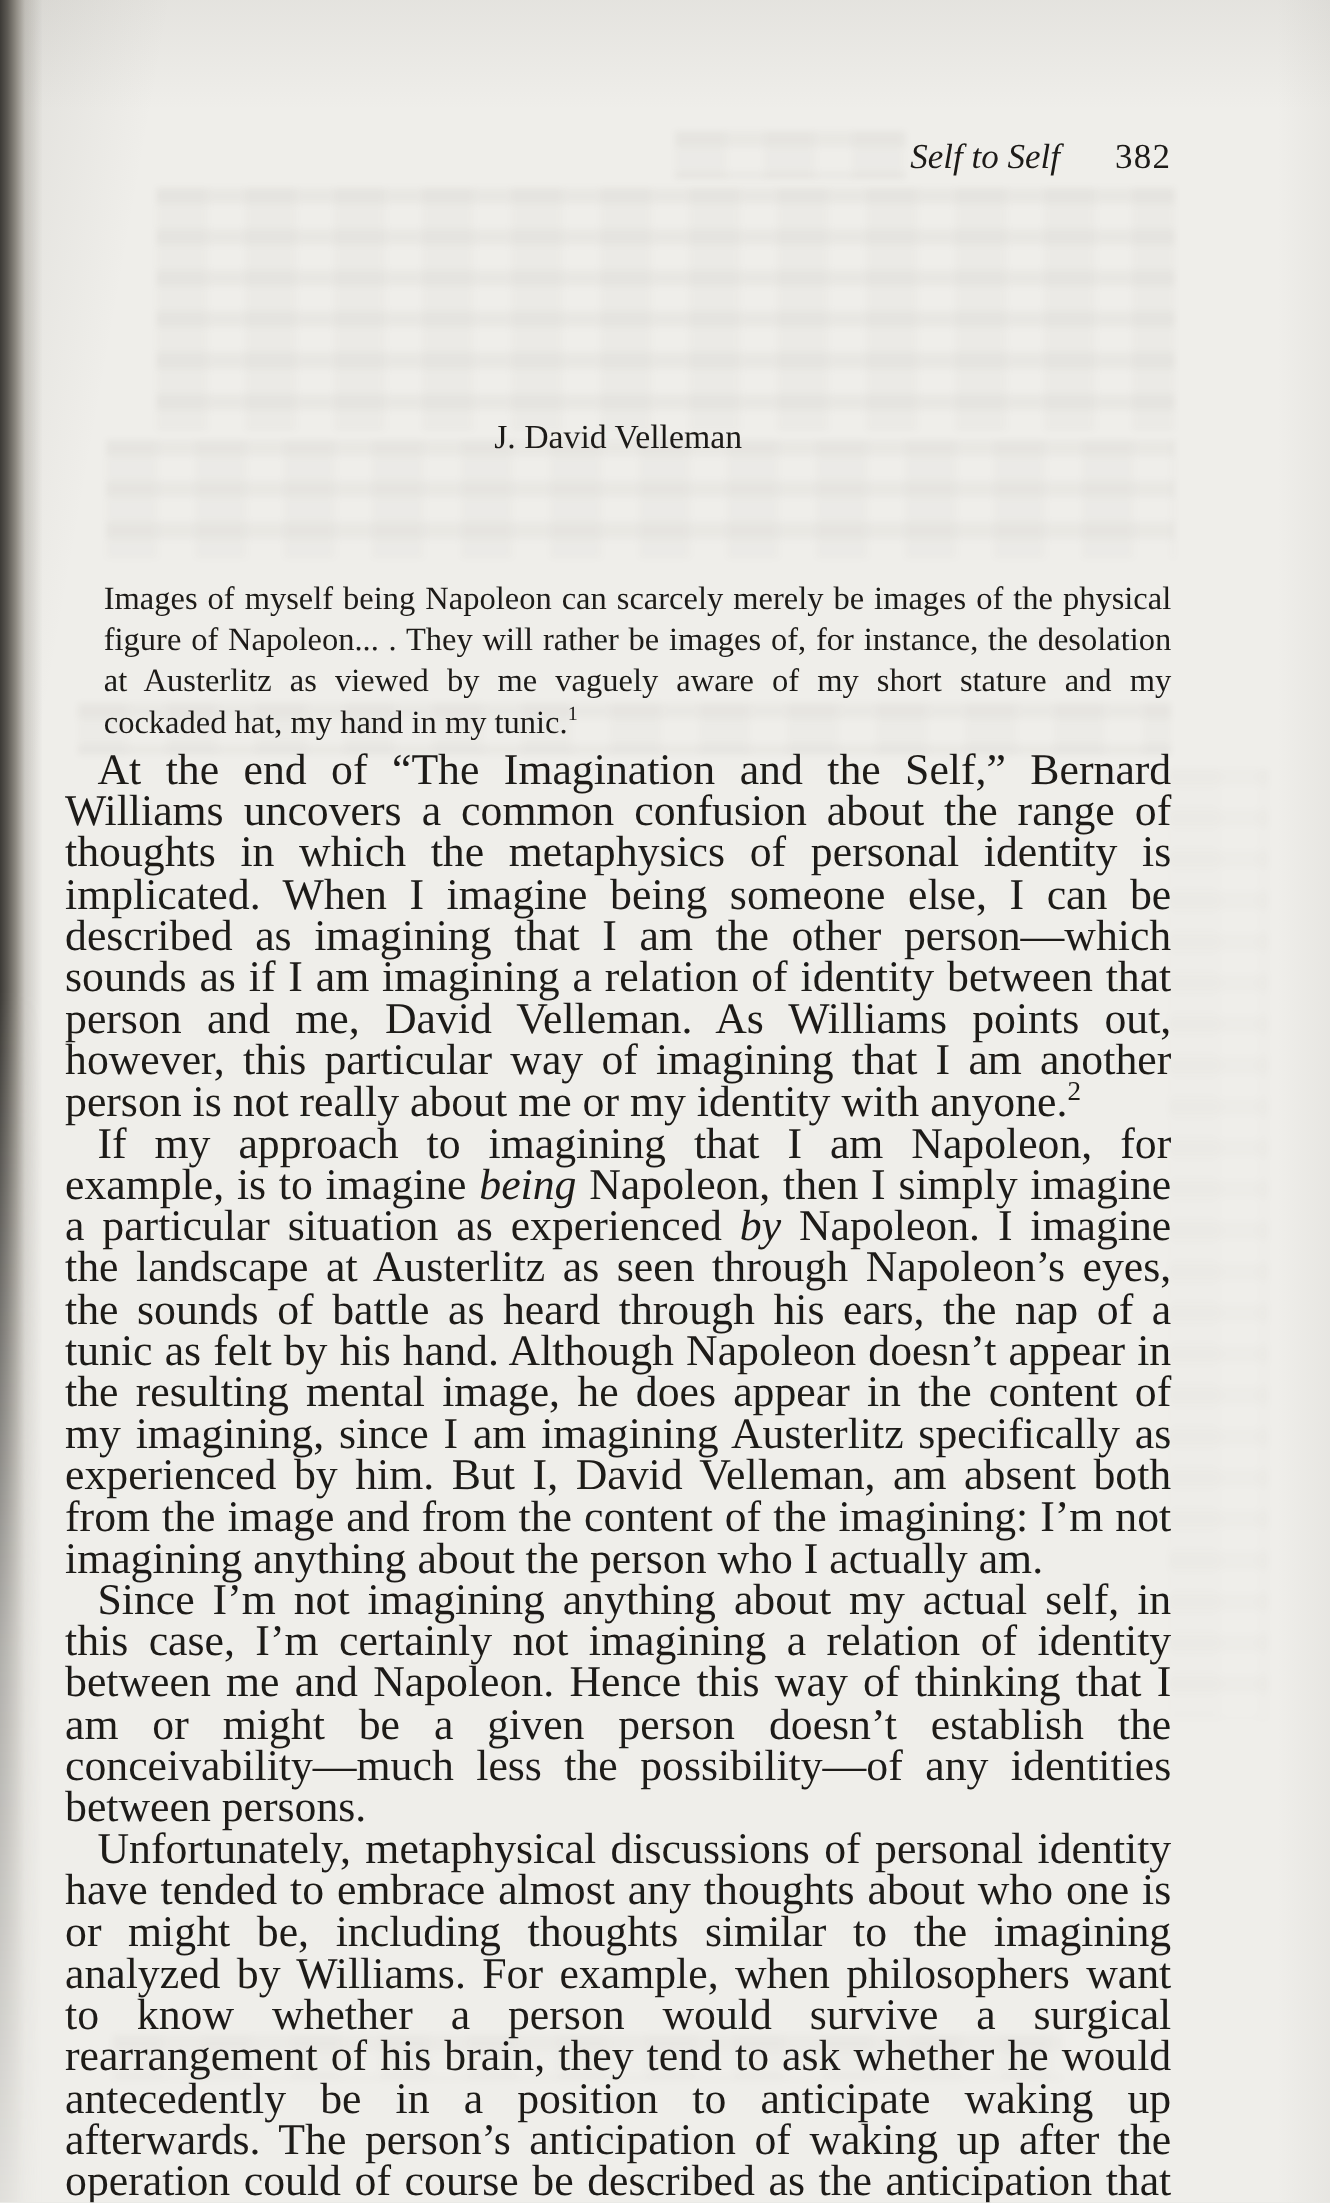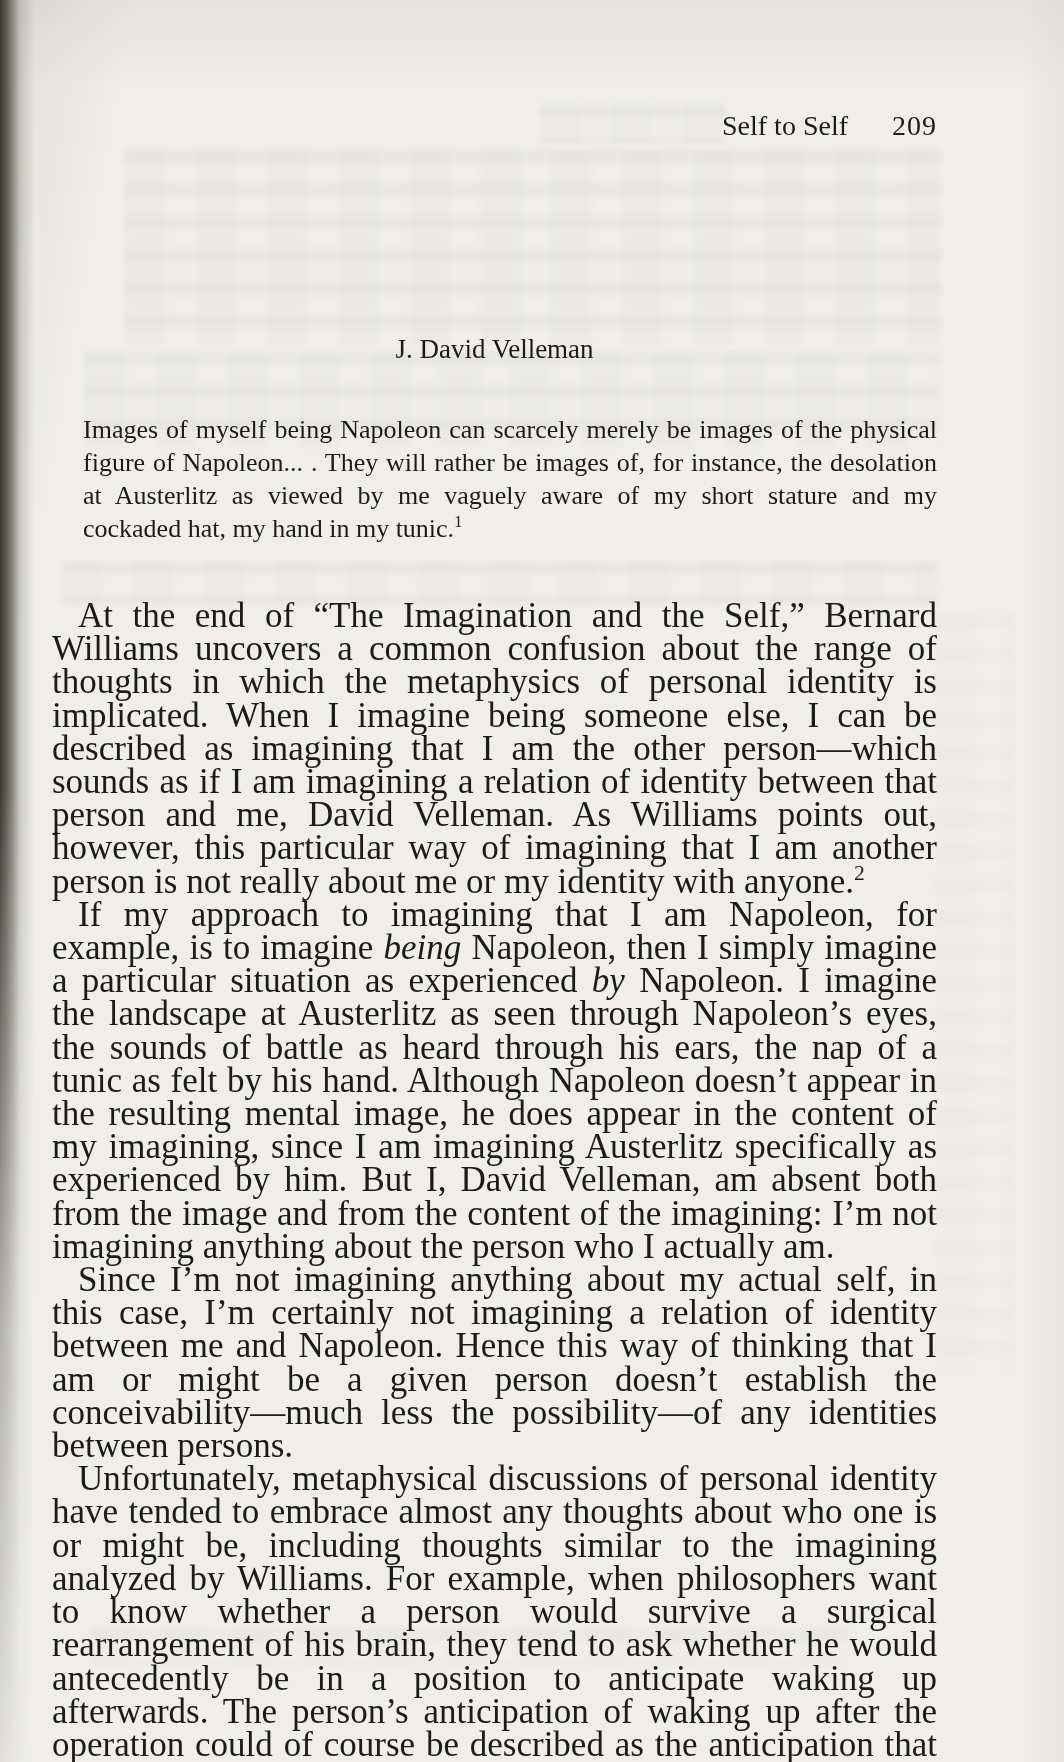--- a/index.html
+++ b/index.html
@@ -52,21 +52,21 @@
   .ghost-f { top: 105px; left: 540px; width: 185px; height: 38px;  opacity: .5; }
 
   .running-head {
     position: absolute;
     top: 110px; left: 52px; width: 885px;
     text-align: right;
     font-size: 28px;
     line-height: 32px;
     white-space: nowrap;
   }
-  .rh-title { }
+  .rh-title { font-style: italic; }
   .rh-page  { margin-left: 44px; letter-spacing: 1px; }
 
   .title {
     position: absolute;
     top: 176px; left: 52px; width: 885px;
     margin: 0;
     text-align: center;
     font-size: 30px;
     font-weight: bold;
     line-height: 34px;
@@ -74,21 +74,21 @@
   .author {
     position: absolute;
     top: 306px; left: 52px; width: 885px;
     text-align: center;
     font-size: 27px;
     line-height: 32px;
     margin-top: 27px;
   }
   .epigraph {
     position: absolute;
-    top: 413px; left: 83px; width: 854px;
+    top: 462px; left: 83px; width: 854px;
     margin: 0;
     font-size: 26px;
     line-height: 33px;
     text-align: justify;
   }
   .body-text {
     position: absolute;
     top: 599px; left: 52px; width: 885px;
     font-size: 35px;
     line-height: 33.2px;
@@ -111,21 +111,21 @@
 <div class="page" style="color: rgb(29, 27, 24);">
   <div class="gutter-shadow"></div>
   <div class="ghost ghost-a"></div>
   <div class="ghost ghost-b"></div>
   <div class="ghost ghost-c"></div>
   <div class="ghost ghost-d"></div>
   <div class="ghost ghost-e"></div>
   <div class="ghost ghost-f"></div>
 
   <header class="running-head">
-    <span class="rh-title">Self to Self</span><span class="rh-page">209</span>
+    <span class="rh-title">Self to Self</span><span class="rh-page">382</span>
   </header>
 
 
   <div class="author">J. David Velleman</div>
 
   <blockquote class="epigraph"><span>Images of myself being Napoleon can scarcely merely be images of the physical figure of Napoleon... . They will rather be images of, for instance, the desolation at Austerlitz as viewed by me vaguely aware of my short stature and my cockaded hat, my hand in my tunic.</span><sup>1</sup></blockquote>
 
   <main class="body-text">
       <p><span>At the end of “The Imagination and the Self,” Bernard Williams uncovers a common confusion about the range of thoughts in which the metaphysics of personal identity is implicated. When I imagine being someone else, I can be described as imagining that I am the other person—which sounds as if I am imagining a relation of identity between that person and me, David Velleman. As Williams points out, however, this particular way of imagining that I am another person is not really about me or my identity with anyone.</span><sup>2</sup></p>
       <p><span>If my approach to imagining that I am Napoleon, for example, is to imagine </span><em>being</em><span> Napoleon, then I simply imagine a particular situation as experienced </span><em>by</em><span> Napoleon. I imagine the landscape at Austerlitz as seen through Napoleon’s eyes, the sounds of battle as heard through his ears, the nap of a tunic as felt by his hand. Although Napoleon doesn’t appear in the resulting mental image, he does appear in the content of my imagining, since I am imagining Austerlitz specifically as experienced by him. But I, David Velleman, am absent both from the image and from the content of the imagining: I’m not imagining anything about the person who I actually am.</span></p>

